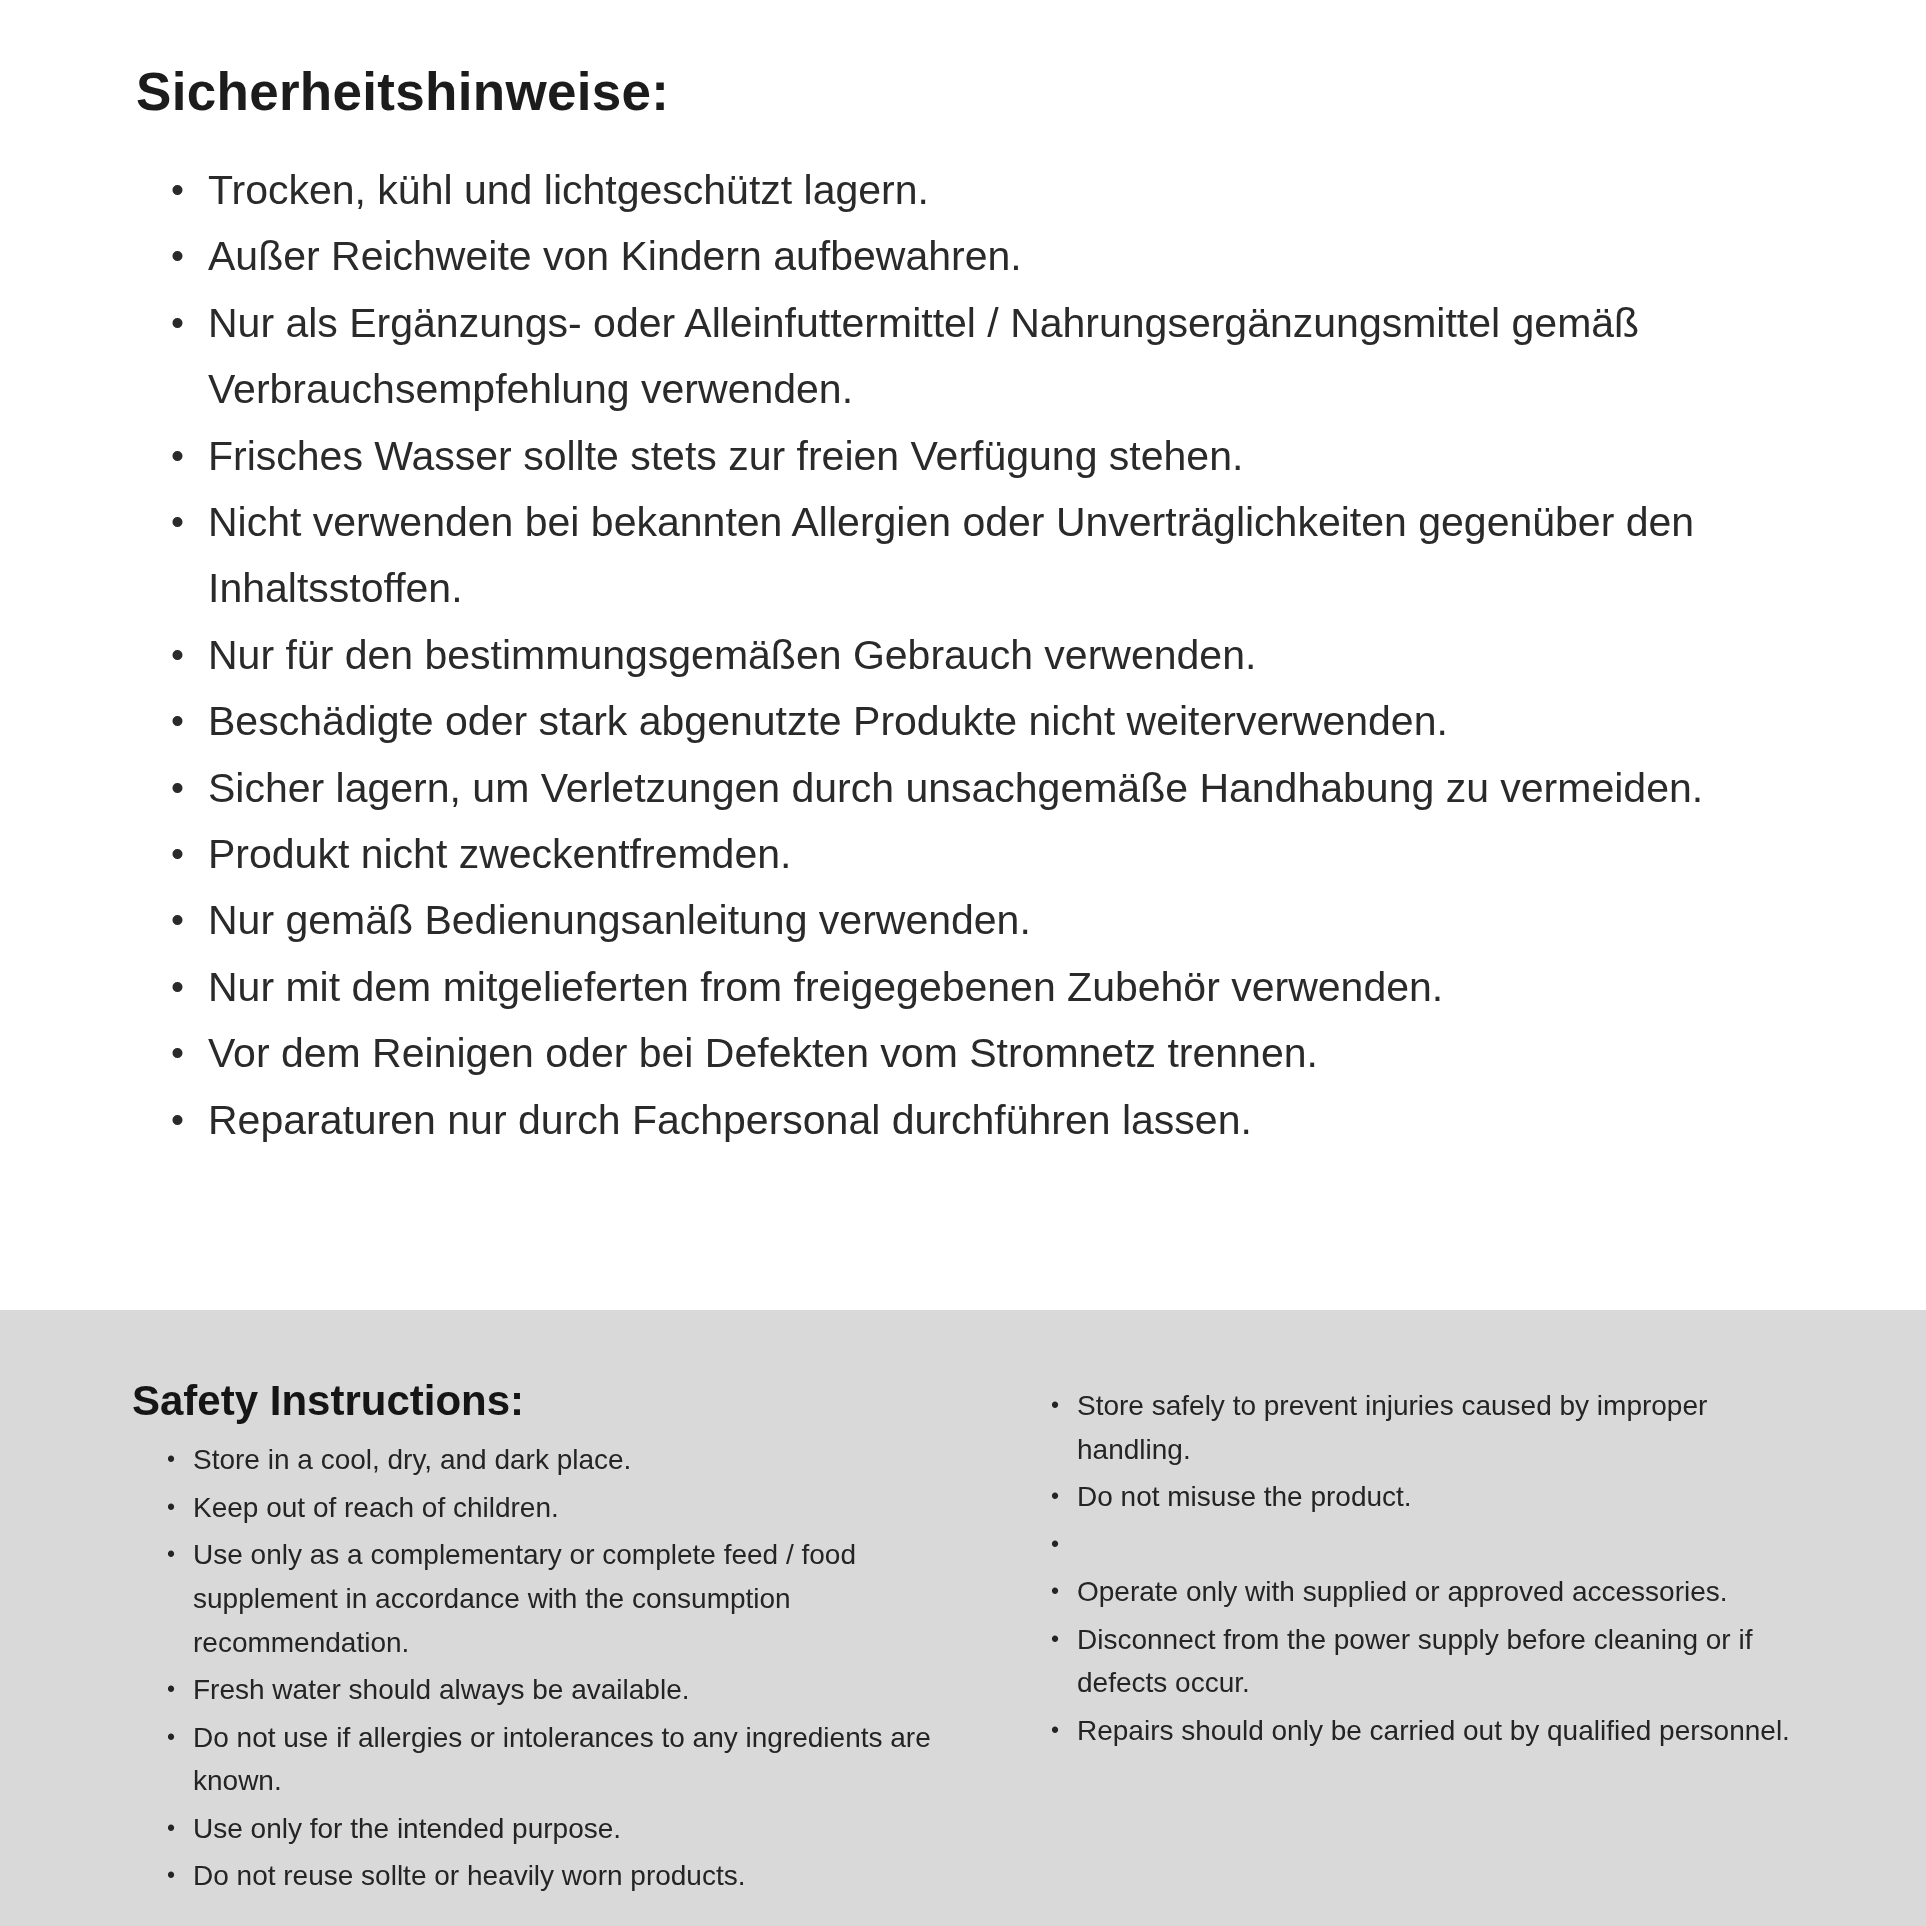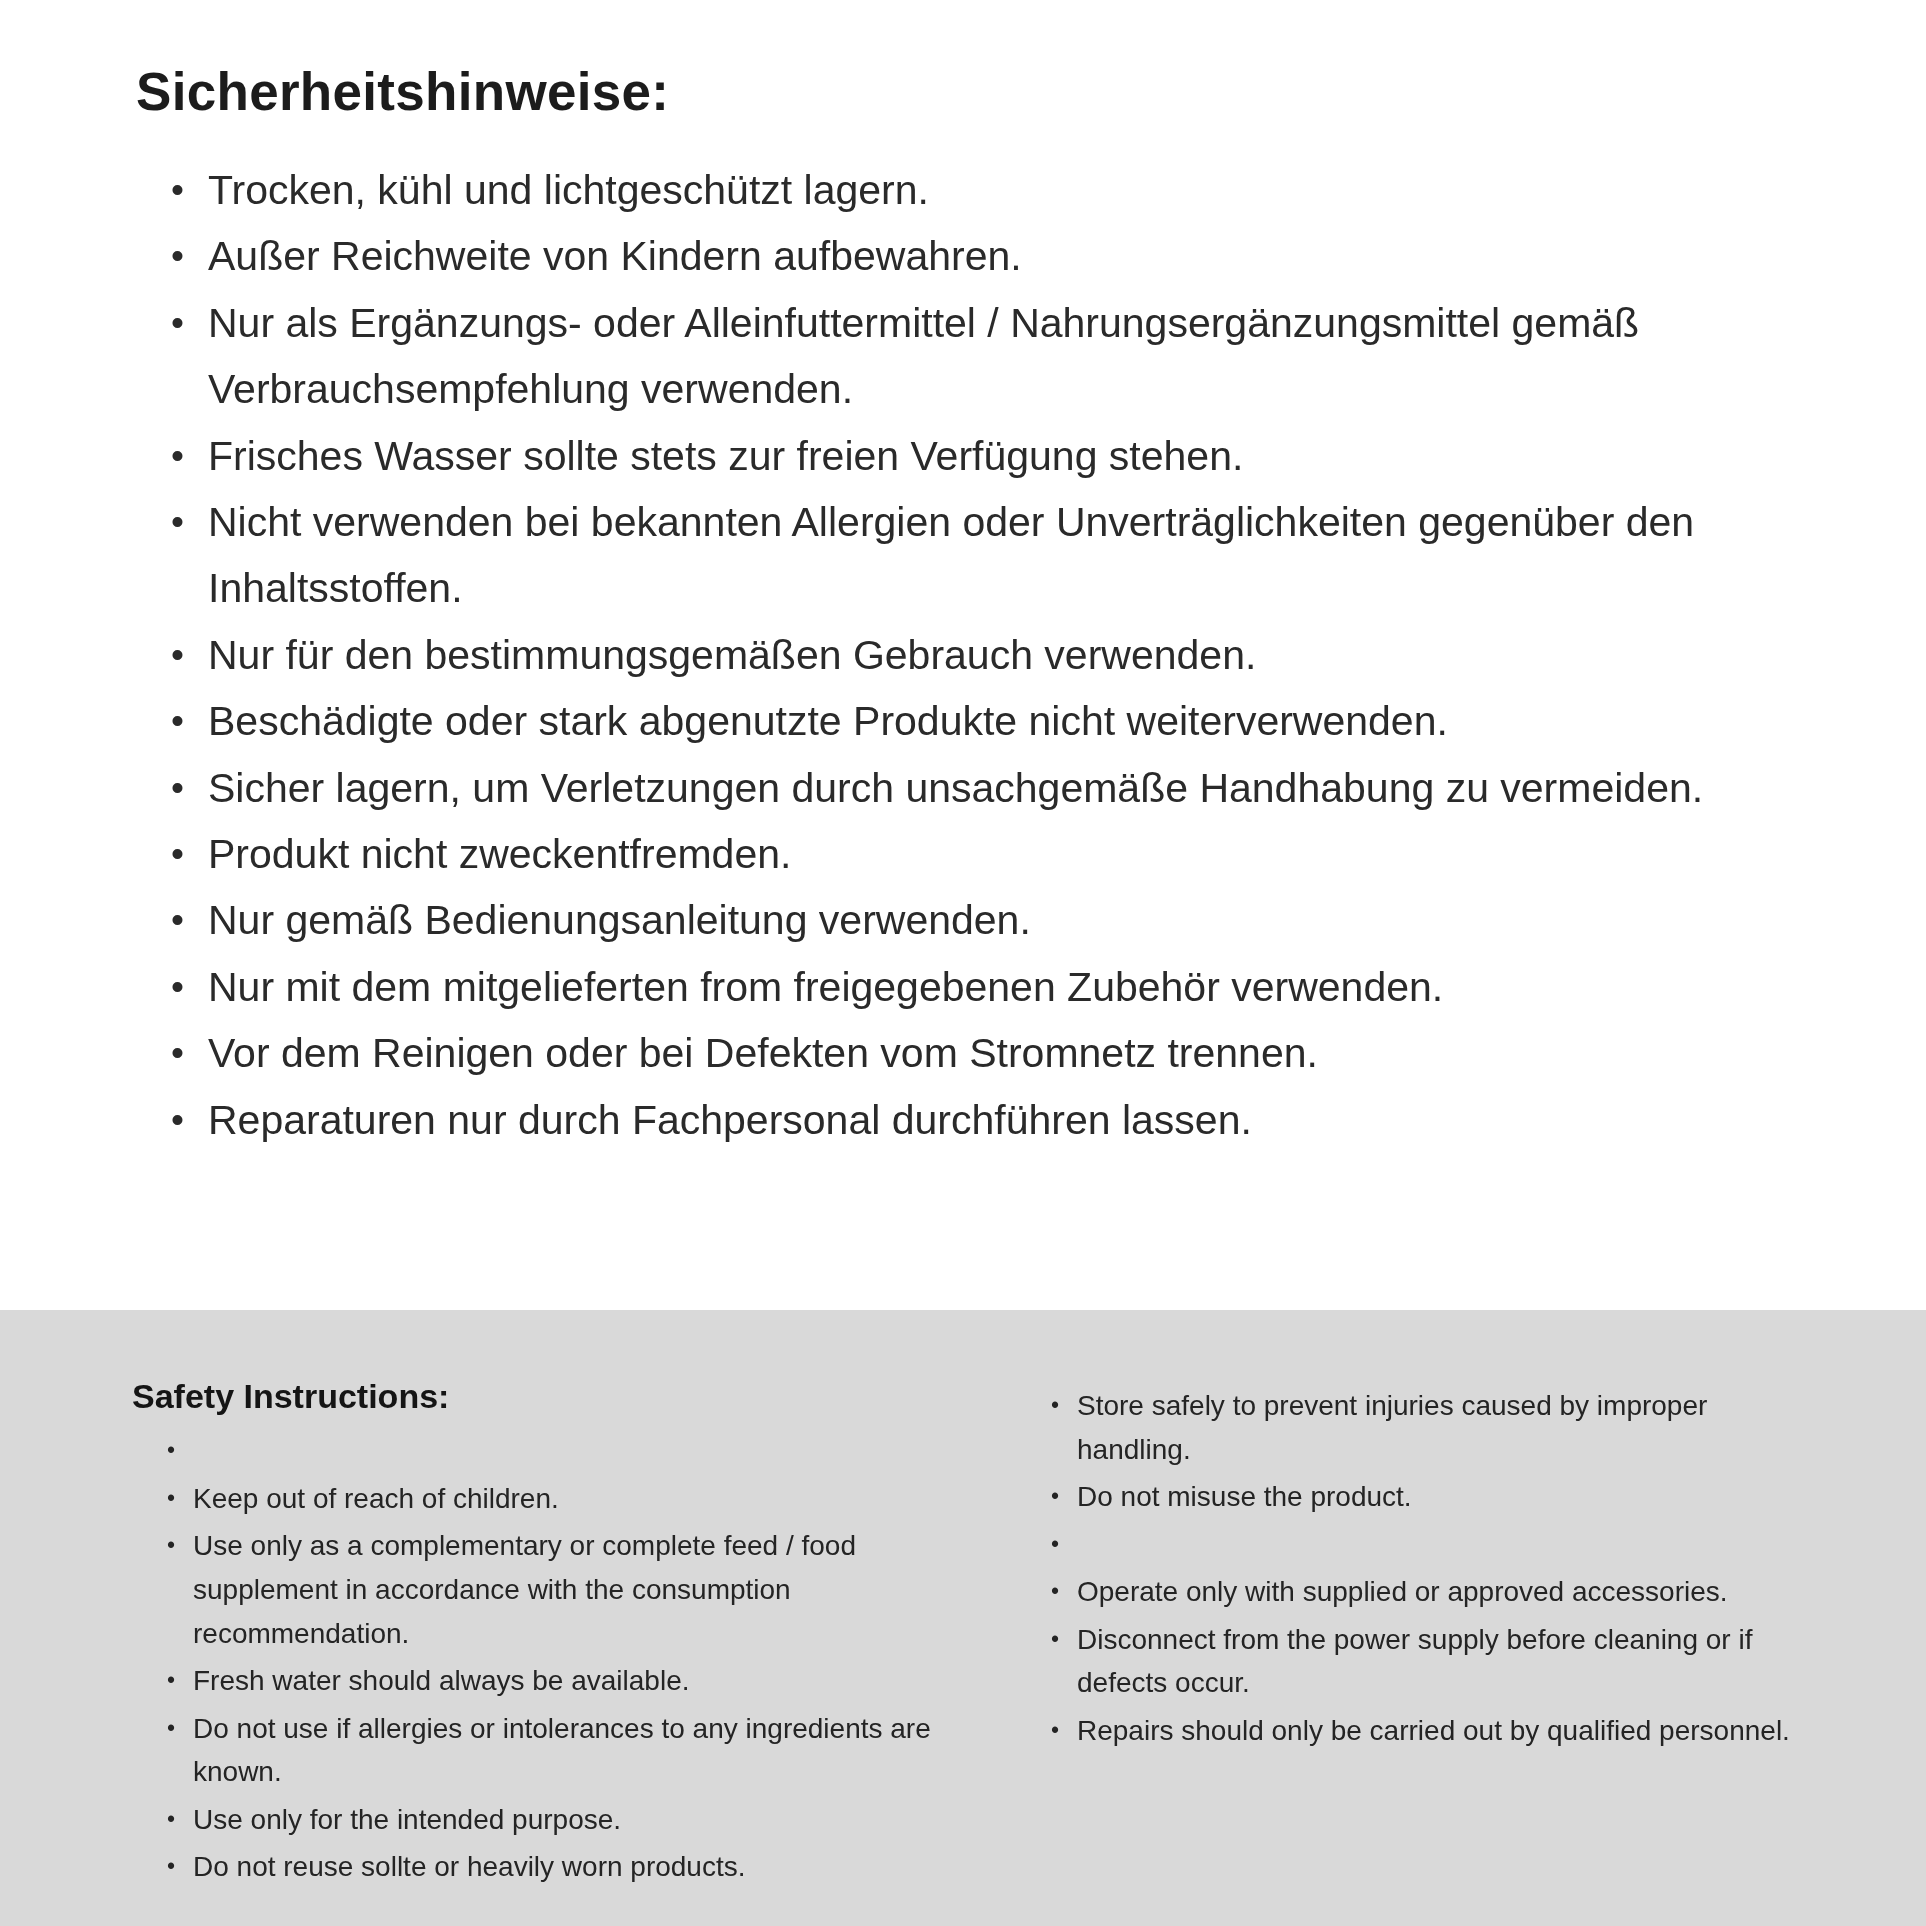--- a/index.html
+++ b/index.html
@@ -57,21 +57,21 @@
     box-sizing: border-box;
     width: 100%;
     height: 616px;
     background: #d9d9d9;
     padding: 67px 103px 0 132px;
     display: flex;
     gap: 77px;
   }
   .col { flex: 1 1 0; }
   .english-title {
-    font-size: 34px;
+    font-size: 42px;
     font-weight: 700;
     color: #151515;
     margin: 0 0 11.6px 0;
   }
   .english-list > li {
     font-size: 28px;
     line-height: 1.56;
     color: #242424;
     padding: 1.9px 0;
   }
@@ -145,20 +145,21 @@
         </li>
     </ul>
   </div>
 
   <div class="section-english">
     <div class="col col-left">
       <h2 class="english-title">Safety Instructions:</h2>
       <ul class="bullet-list english-list">
         <li>
             <span class="bullet-mark">•</span>
+            <span class="item-text">Store in a cool, dry, and dark place.</span>
           </li>
         <li>
             <span class="bullet-mark">•</span>
             <span class="item-text">Keep out of reach of children.</span>
           </li>
         <li>
             <span class="bullet-mark">•</span>
             <span class="item-text">Use only as a complementary or complete feed / food supplement in accordance with the consumption recommendation.</span>
           </li>
         <li>

